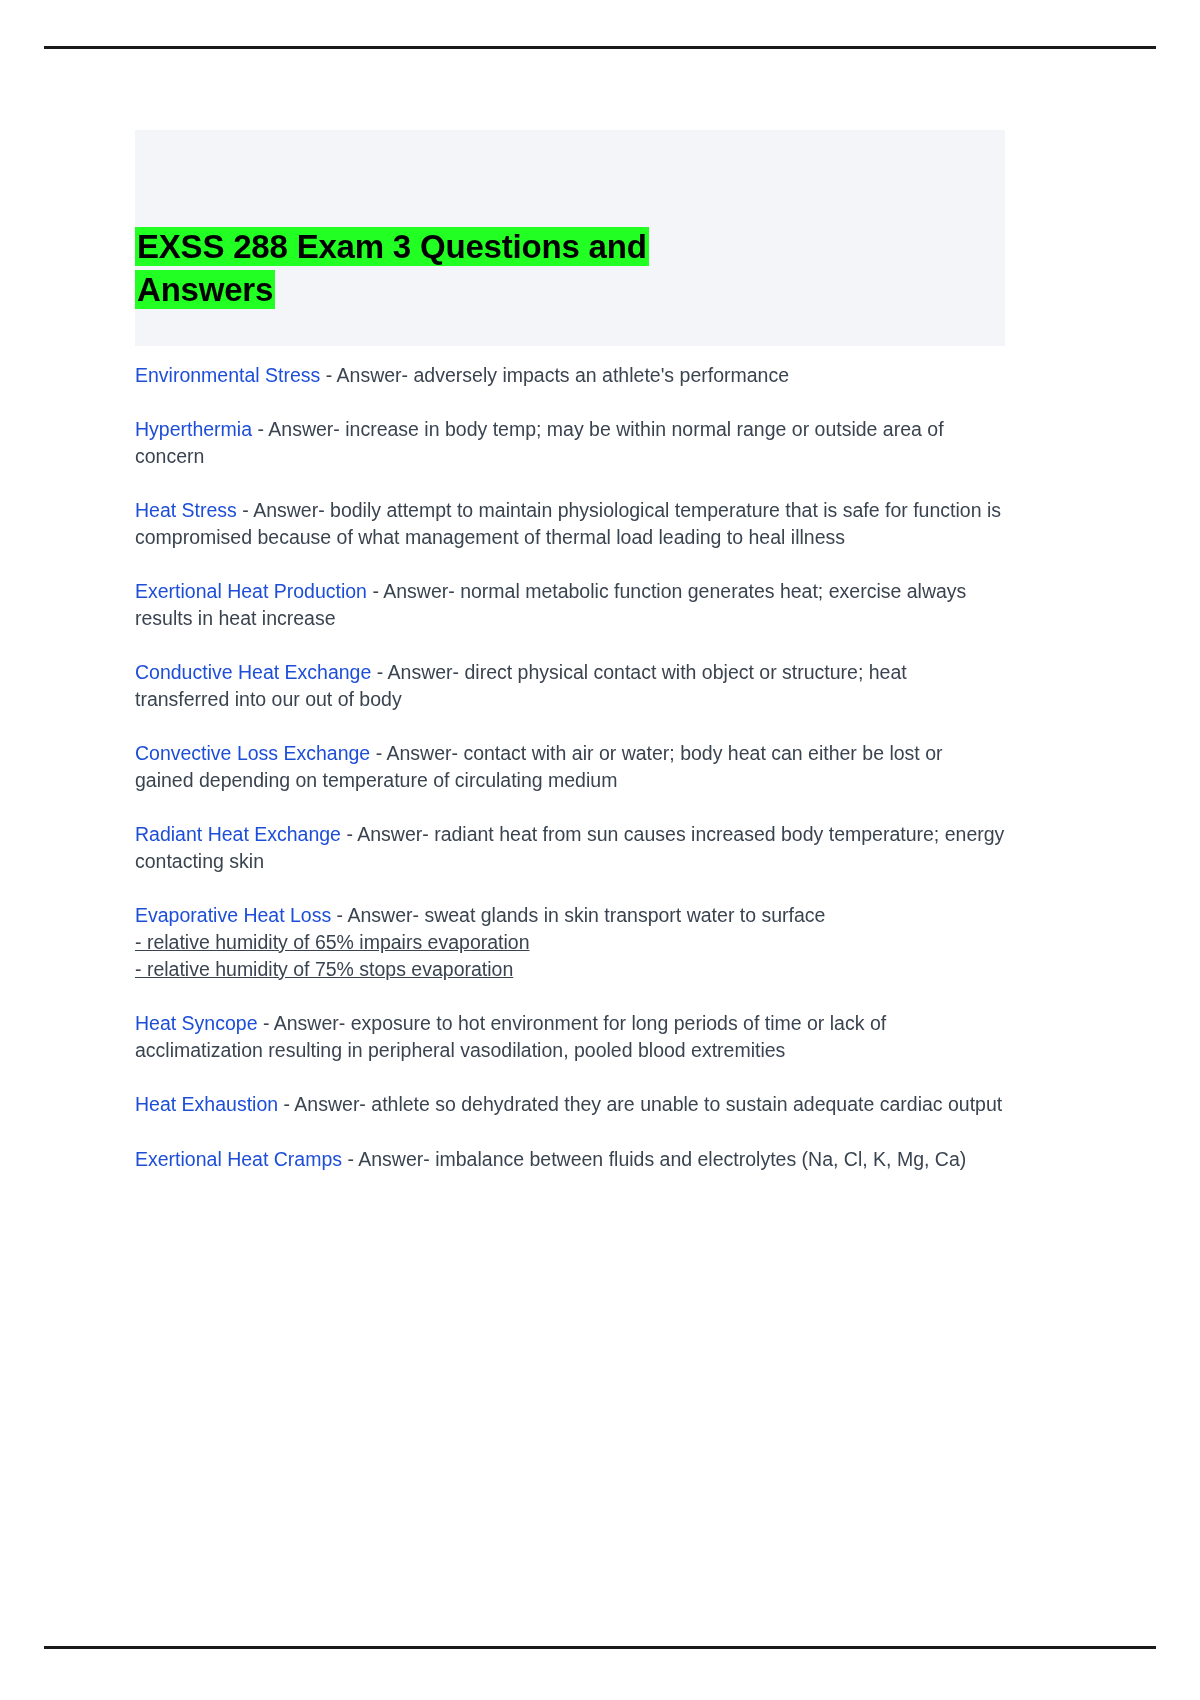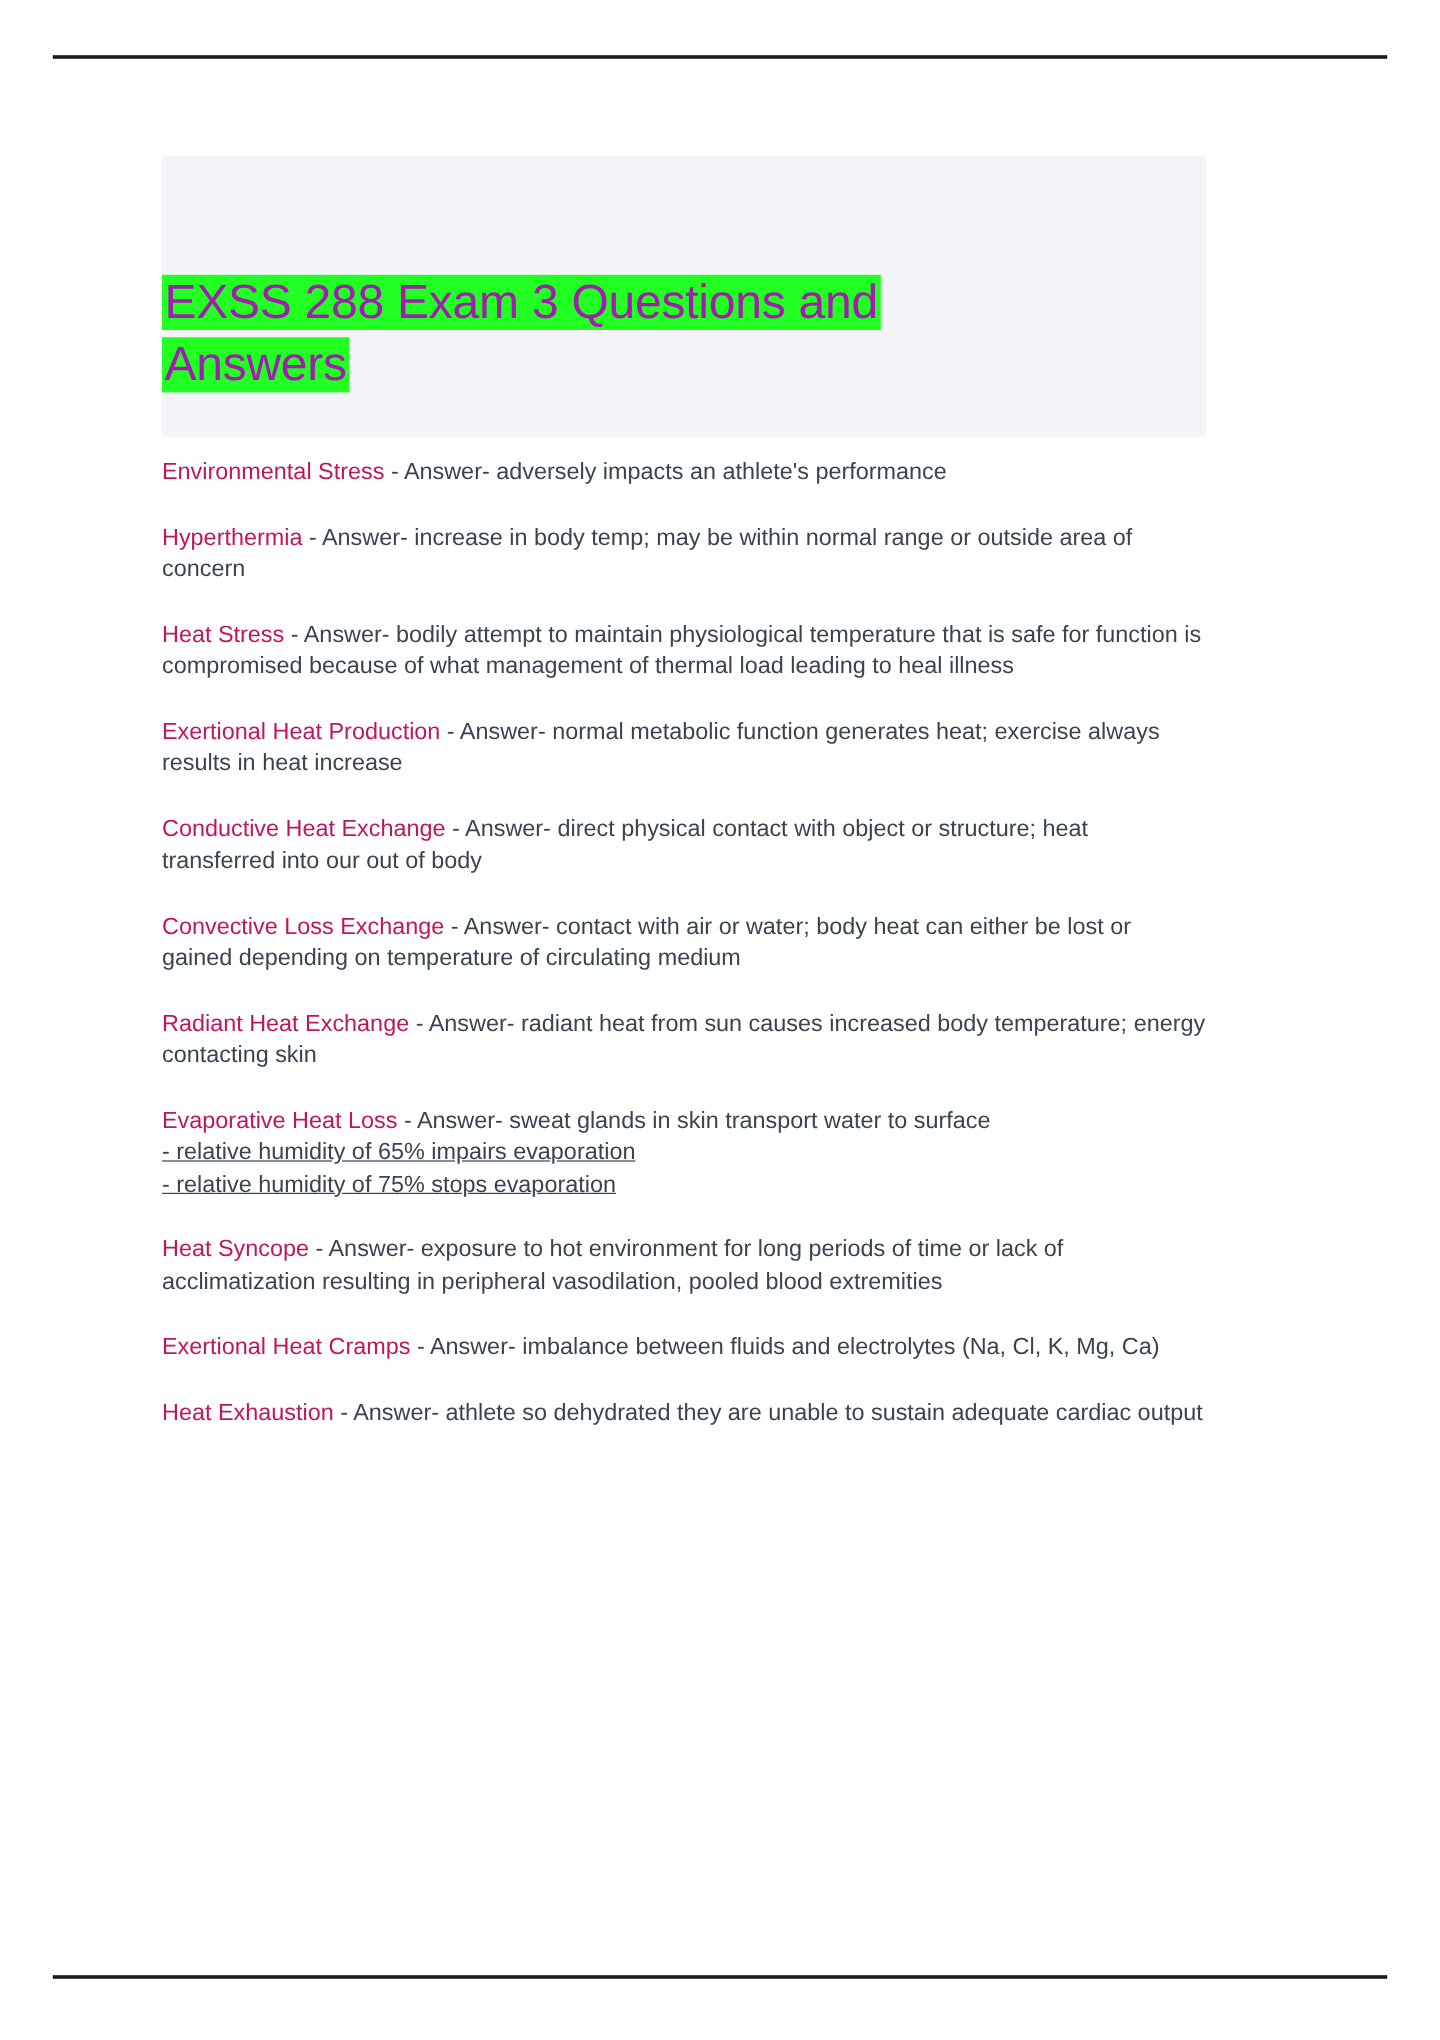--- a/index.html
+++ b/index.html
@@ -41,24 +41,24 @@
   }
 
   .title-block {
     background: #f4f5f9;
     padding: 96px 0 34px 0;
     width: 870px;
     box-sizing: border-box;
   }
   .doc-title {
     margin: 0;
-    font-size: 40px;
+    font-size: 33px;
     line-height: 1.30;
-    font-weight: normal;
-    color: #a21caf;
+    font-weight: bold;
+    color: #000000;
     letter-spacing: -0.2px;
   }
   .doc-title .hl {
     background: #22ff22;
     padding: 1px 2px;
     box-decoration-break: clone;
     -webkit-box-decoration-break: clone;
   }
 
   .body-area {
@@ -66,21 +66,21 @@
     width: 870px;
   }
   .entry {
     margin: 0 0 28px 0;
     font-size: 19.5px;
     line-height: 1.36;
     color: #3a4450;
     font-weight: 400;
   }
   .entry .term {
-    color: #be185d;
+    color: #1d4ed8;
   }
   .entry .sub {
     display: block;
     text-decoration: underline;
   }
 </style>
 </head>
 <body>
 
 <div class="page">
@@ -110,22 +110,22 @@
 
       <p class="entry"><span class="term">Convective Loss Exchange</span><span> - Answer- </span><span>contact with air or water; body heat can either be lost or gained depending on temperature of circulating medium</span></p>
 
       <p class="entry"><span class="term">Radiant Heat Exchange</span><span> - Answer- </span><span>radiant heat from sun causes increased body temperature; energy contacting skin</span></p>
 
       <p class="entry"><span class="term">Evaporative Heat Loss</span><span> - Answer- </span><span>sweat glands in skin transport water to surface</span><span class="sub">- relative humidity of 65% impairs evaporation</span><span class="sub">- relative humidity of 75% stops evaporation</span></p>
 
 
       <p class="entry"><span class="term">Heat Syncope</span><span> - Answer- </span><span>exposure to hot environment for long periods of time or lack of acclimatization resulting in peripheral vasodilation, pooled blood extremities</span></p>
 
+      <p class="entry"><span class="term">Heat Exhaustion</span><span> - Answer- </span><span>athlete so dehydrated they are unable to sustain adequate cardiac output</span></p>
+
       <p class="entry"><span class="term">Exertional Heat Cramps</span><span> - Answer- </span><span>imbalance between fluids and electrolytes (Na, Cl, K, Mg, Ca)</span></p>
-
-      <p class="entry"><span class="term">Heat Exhaustion</span><span> - Answer- </span><span>athlete so dehydrated they are unable to sustain adequate cardiac output</span></p>
 
     </div>
   </div>
 
   <div class="rule rule-bottom"></div>
 
 </div>
 
 </body></html>

